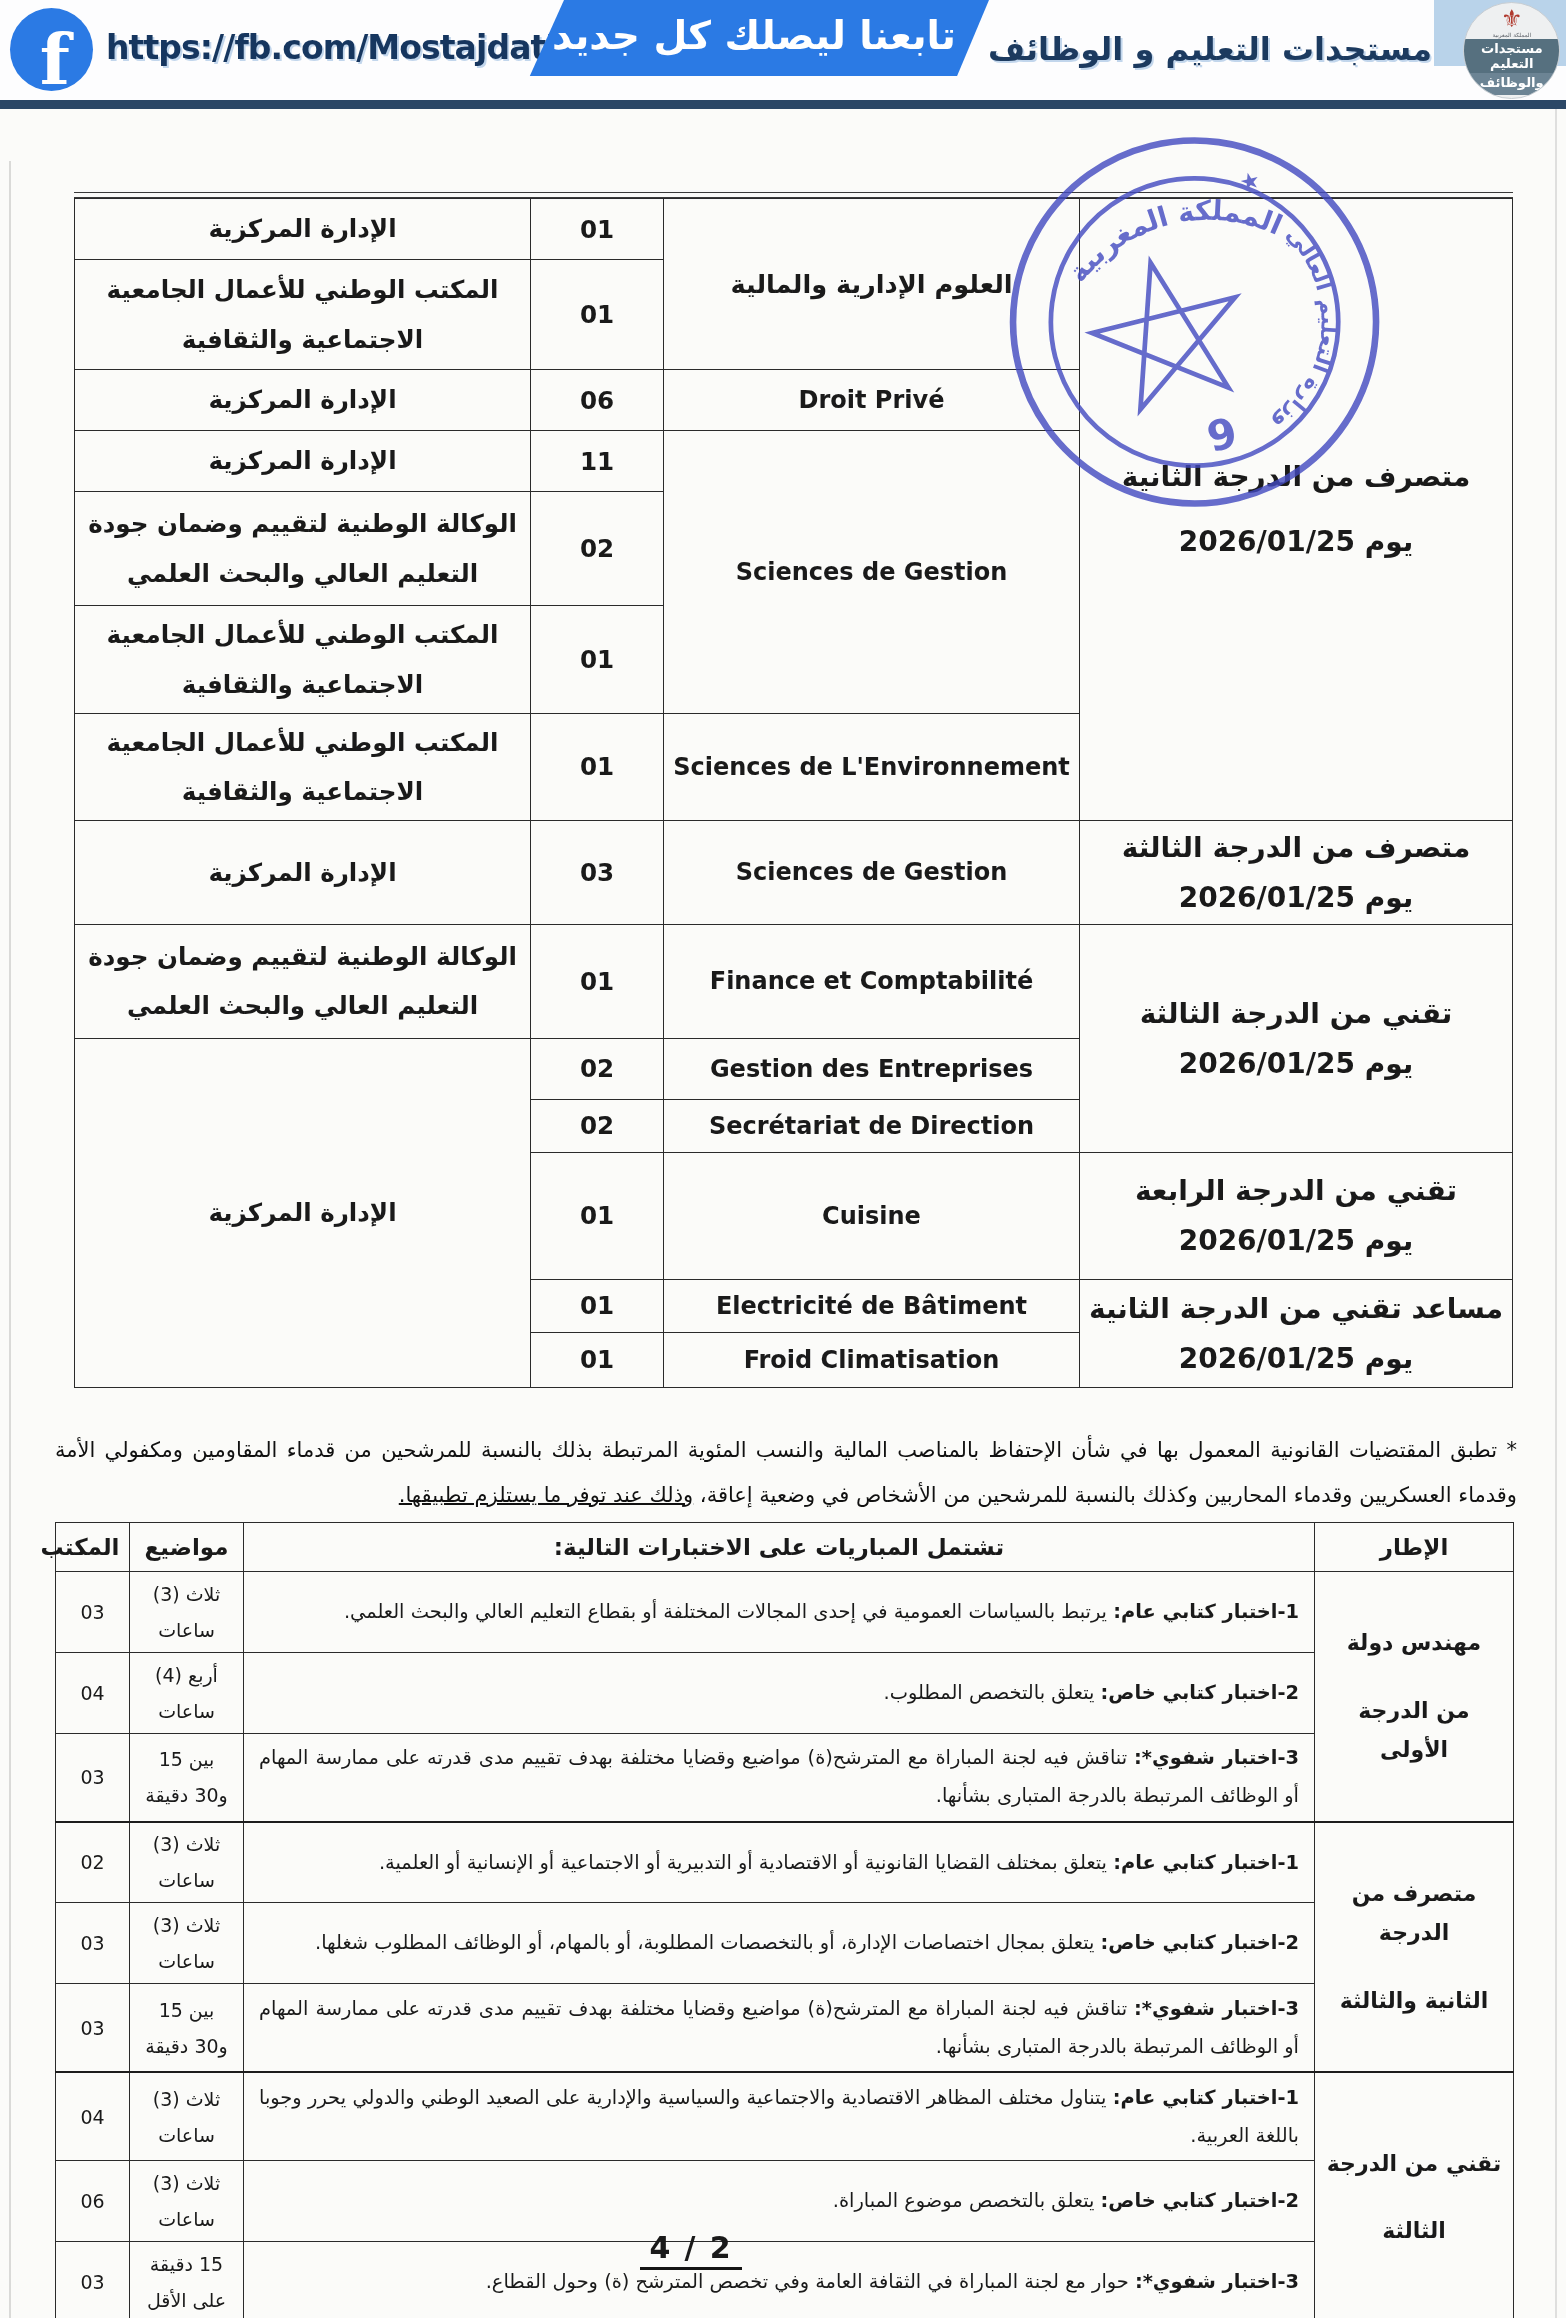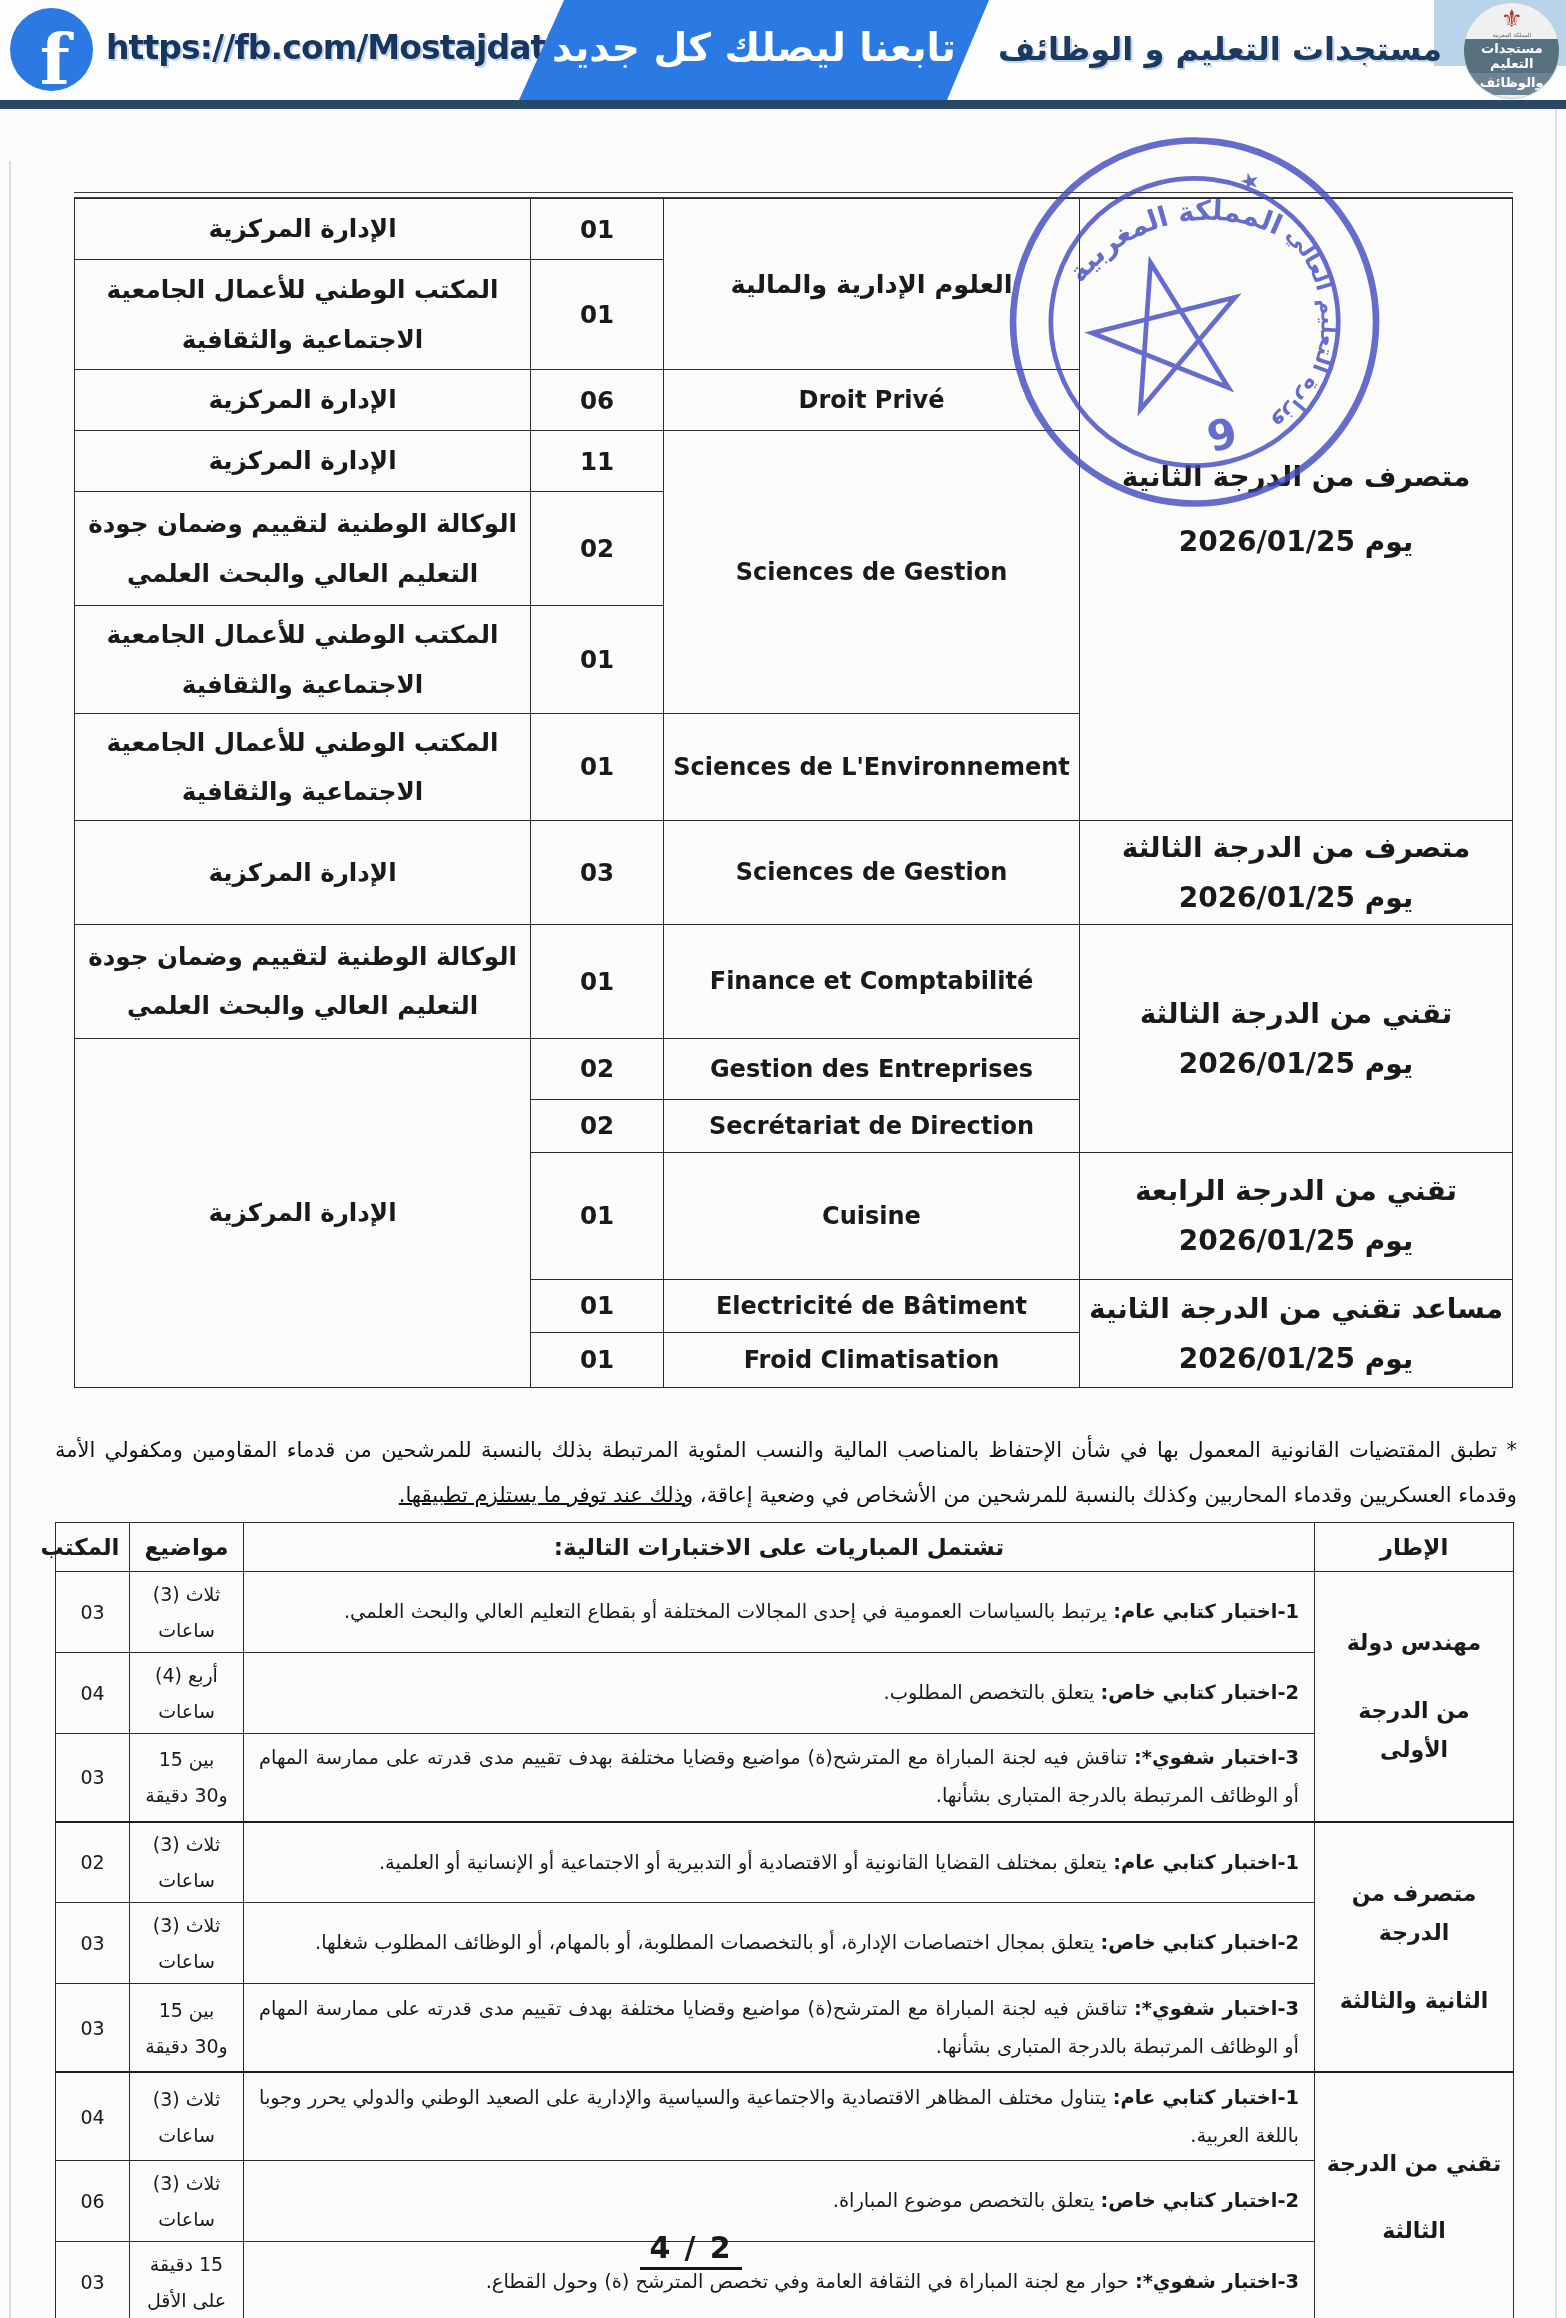--- a/index.html
+++ b/index.html
@@ -13,24 +13,24 @@
   }
   
   .topbar { position:absolute; left:0; top:0; width:1566px; height:100px; background:#fdfdfe; z-index:10; }
   .corner-blue { position:absolute; right:0; top:0; width:132px; height:66px; background:#b9d3ea; }
   .hdr-strip { position:absolute; left:0; top:100px; width:1566px; height:8.5px; background:#2b4766; z-index:11; }
   .fb-circle { position:absolute; left:9.5px; top:7.6px; width:83px; height:83px; border-radius:50%;
     background:#2b7ae4; display:flex; align-items:flex-end; justify-content:center; overflow:hidden; }
   .fb-f { color:#fff; font-weight:bold; font-size:70px; line-height:0.9; font-family:"DejaVu Serif", serif; transform:translateX(3.8px); }
   .fb-url { position:absolute; left:106px; top:28px; font-size:33px; font-weight:bold; color:#16365f;
     text-shadow:1.9px 1.9px 0 #c2d6ec; letter-spacing:-0.9px; white-space:nowrap; }
-  .ribbon { position:absolute; left:519px; top:0; width:470px; height:100px; background:#2b7ae4;
+  .ribbon { position:absolute; left:519px; top:0; width:470px; height:76px; background:#2b7ae4;
     clip-path: polygon(45px 0, 470px 0, 428px 100px, 0 100px); display:flex; align-items:center; justify-content:center; }
   .ribbon-text { color:#fff; font-weight:bold; font-size:39px; padding-bottom:5.7px; }
-  .site-title { position:absolute; right:124px; top:30px; font-size:32px; font-weight:bold; color:#1c3a5f;
+  .site-title { position:absolute; right:134px; top:30px; font-size:32px; font-weight:bold; color:#1c3a5f;
     text-shadow:1.9px 1.9px 0 #c2d6ec; white-space:nowrap; }
   .logo-badge { position:absolute; right:5.7px; top:1.9px; width:97px; height:97px; border-radius:50%;
     background:#eef0f1; border:1.9px solid #c7cdd2; z-index:12; overflow:hidden; text-align:center; }
   .logo-crest { font-size:24.6px; line-height:1.1; margin-top:1.9px; color:#b03a2e; }
   .logo-mini { font-size:5.7px; color:#5a5f66; line-height:1.1; }
   .logo-band1 { background:#56707f; color:#fff; font-size:13.2px; font-weight:bold; padding:1.9px 0; margin-top:0.9px; }
   .logo-band2 { background:#6c8494; color:#fff; font-size:13.2px; font-weight:bold; padding:1.9px 0 5.7px; }
   
   .scan-left { position:absolute; left:8.5px; top:161px; height:2158px; width:2.8px; background:#d2d2d0; opacity:.8; }
   .scan-right { position:absolute; left:1555px; top:106px; height:2213px; width:1.9px; background:#dcdcda; opacity:.9; }

